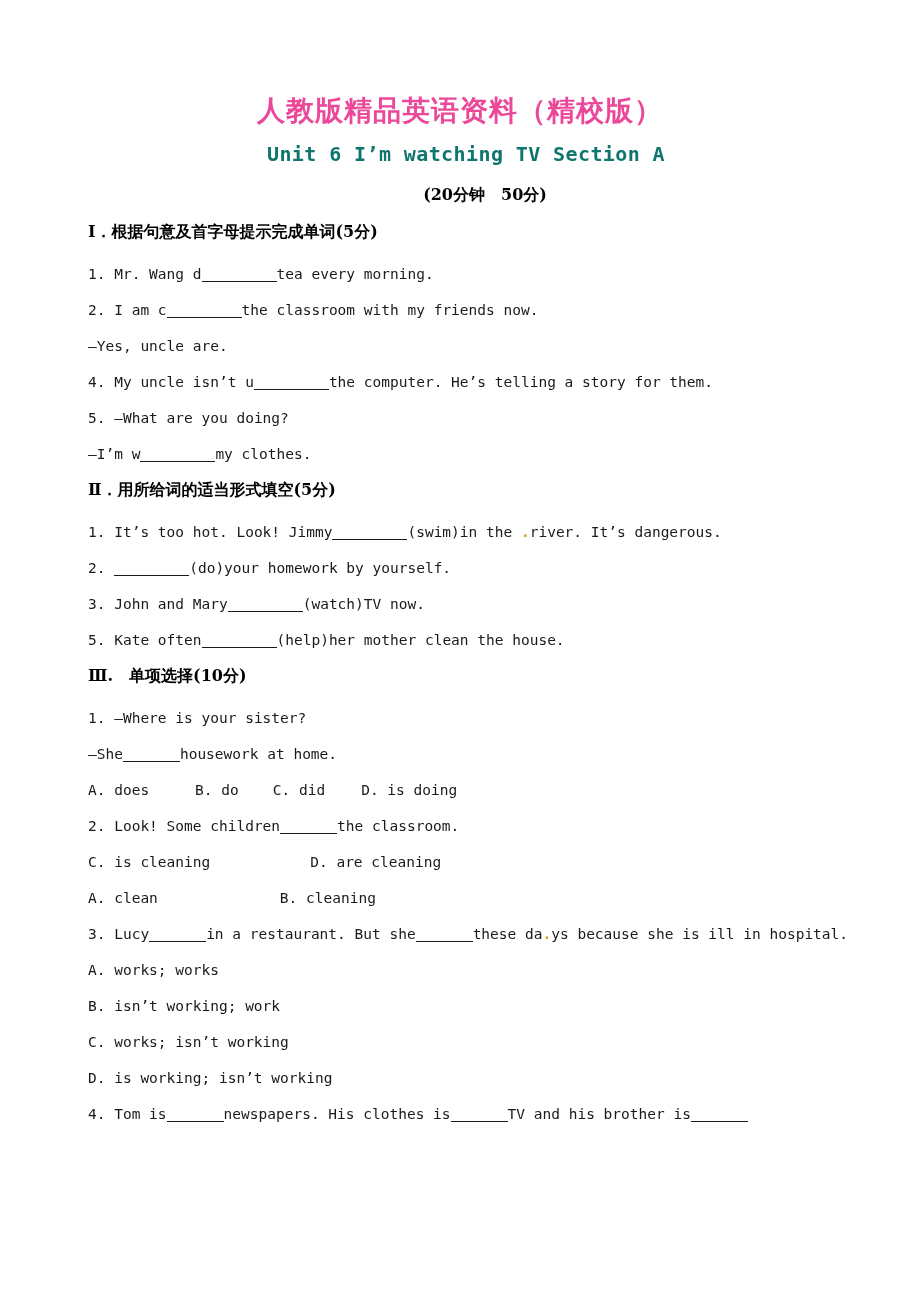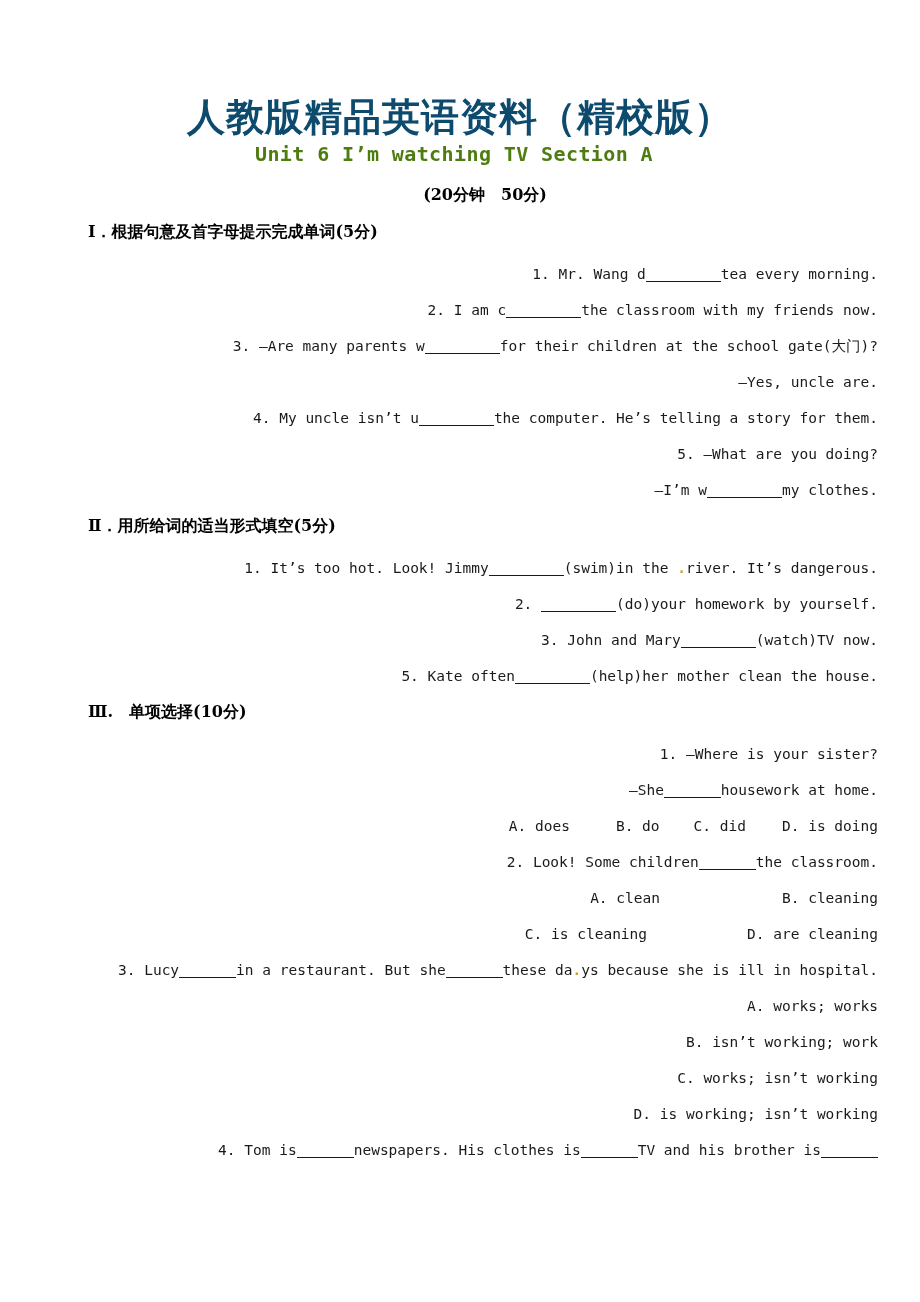--- a/index.html
+++ b/index.html
@@ -24,36 +24,36 @@
 
   
   .title-cn {
     position: absolute;
     top: 92px;
     left: 0;
     width: 920px;
     text-align: center;
     font-family: "DejaVu Serif", "Liberation Serif", serif;
     font-weight: bold;
-    font-size: 38px;
+    font-size: 28px;
     letter-spacing: 1px;
-    color: #0c4a6e;
+    color: #ec4899;
     white-space: nowrap;
   }
   .title-unit {
     position: absolute;
     top: 142px;
-    left: 4px;
+    left: 16px;
     width: 900px;
     text-align: center;
     font-family: "DejaVu Sans Mono", "Liberation Mono", monospace;
     font-weight: bold;
     font-size: 20px;
     letter-spacing: 0.4px;
-    color: #4d7c0f;
+    color: #0f766e;
     white-space: nowrap;
   }
   .title-time {
     position: absolute;
     top: 185px;
     left: 0;
     width: 920px;
     text-align: center;
     font-family: "DejaVu Serif", "Liberation Serif", serif;
     font-weight: bold;
@@ -82,21 +82,20 @@
   }
   .sec-head.tight { margin-top: 0px; }
 
   .line {
     font-family: "DejaVu Sans Mono", "Liberation Mono", monospace;
     font-size: 14.5px;
     line-height: 36px;
     color: #1a1a1a;
     white-space: nowrap;
     letter-spacing: 0px;
-    text-align: right;
   }
   .line.opts { line-height: 36px; }
 
   
   .blank {
     display: inline-block;
     border-bottom: 1.4px solid #1a1a1a;
     vertical-align: -3px;
     height: 13px;
   }
@@ -123,39 +122,38 @@
   <div class="title-cn">人教版精品英语资料（精校版）</div>
 
   <div class="title-unit">Unit 6 I’m watching TV Section A</div>
 
   <div class="title-time">(20分钟　50分)</div>
 
   <div class="content" id="content-root">
       <div class="sec-head tight">Ⅰ．根据句意及首字母提示完成单词(5分)</div>
       <div class="line"><span>1. </span><span>Mr. Wang d</span><span class="blank w-long"></span><span>tea every morning.</span></div>
       <div class="line"><span>2. </span><span>I am c</span><span class="blank w-long"></span><span>the classroom with my friends now.</span></div>
-      <div class="line"><span>3. </span><span>—Are many parents w</span><span class="blank w-long"></span><span>for their children at the school gate(大门)?</span></div>
       <div class="line"><span>—Yes, uncle are.</span></div>
       <div class="line"><span>4. </span><span>My uncle isn’t u</span><span class="blank w-long"></span><span>the computer. He’s telling a story for them.</span></div>
       <div class="line"><span>5. </span><span>—What are you doing?</span></div>
       <div class="line"><span>—I’m w</span><span class="blank w-long"></span><span>my clothes.</span></div>
       <div class="sp-sec"></div>
       <div class="sec-head">Ⅱ．用所给词的适当形式填空(5分)</div>
       <div class="line"><span>1. </span><span>It’s too hot. Look! Jimmy</span><span class="blank w-long"></span><span>(swim)in the </span><span class="mark">.</span><span>river. It’s dangerous.</span></div>
       <div class="line"><span>2. </span><span> </span><span class="blank w-long"></span><span>(do)your homework by yourself.</span></div>
       <div class="line"><span>3. </span><span>John and Mary</span><span class="blank w-long"></span><span>(watch)TV now.</span></div>
       <div class="line"><span>5. </span><span>Kate often</span><span class="blank w-long"></span><span>(help)her mother clean the house.</span></div>
       <div class="sp-sec"></div>
       <div class="sec-head">Ⅲ.　单项选择(10分)</div>
       <div class="line"><span>1. </span><span>—Where is your sister?</span></div>
       <div class="line"><span>—She</span><span class="blank w-short"></span><span>housework at home.</span></div>
       <div class="line opts"><span>A. does</span><span class="gap-a"></span><span>B. do</span><span class="gap-b"></span><span>C. did</span><span class="gap-c"></span><span>D. is doing</span></div>
       <div class="line"><span>2. </span><span>Look! Some children</span><span class="blank w-short"></span><span>the classroom.</span></div>
+      <div class="line opts"><span>C. is cleaning</span><span class="" style="display: inline-block; width: 100px;"></span><span>D. are cleaning</span></div>
       <div class="line opts"><span>A. clean</span><span class="" style="display: inline-block; width: 122px;"></span><span>B. cleaning</span></div>
-      <div class="line opts"><span>C. is cleaning</span><span class="" style="display: inline-block; width: 100px;"></span><span>D. are cleaning</span></div>
       <div class="line"><span>3. </span><span>Lucy</span><span class="blank w-short"></span><span>in a restaurant. But she</span><span class="blank w-short"></span><span>these da</span><span class="mark">.</span><span>ys because she is ill in hospital.</span></div>
       <div class="line"><span>A. works; works</span></div>
       <div class="line"><span>B. isn’t working; work</span></div>
       <div class="line"><span>C. works; isn’t working</span></div>
       <div class="line"><span>D. is working; isn’t working</span></div>
       <div class="line"><span>4. </span><span>Tom is</span><span class="blank w-short"></span><span>newspapers. His clothes is</span><span class="blank w-short"></span><span>TV and his brother is</span><span class="blank w-short"></span></div>
     </div>
 
 </div>
 

